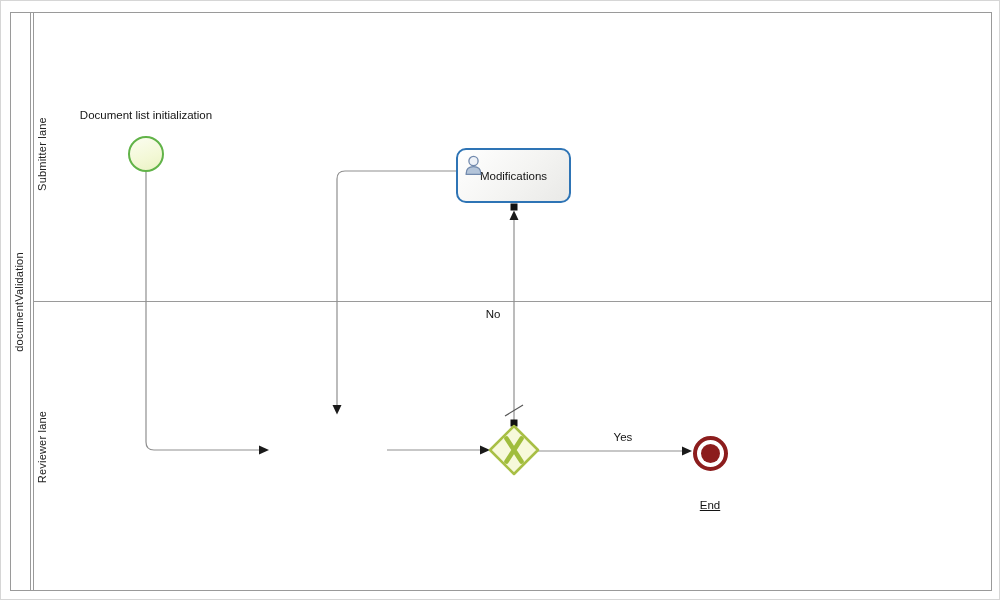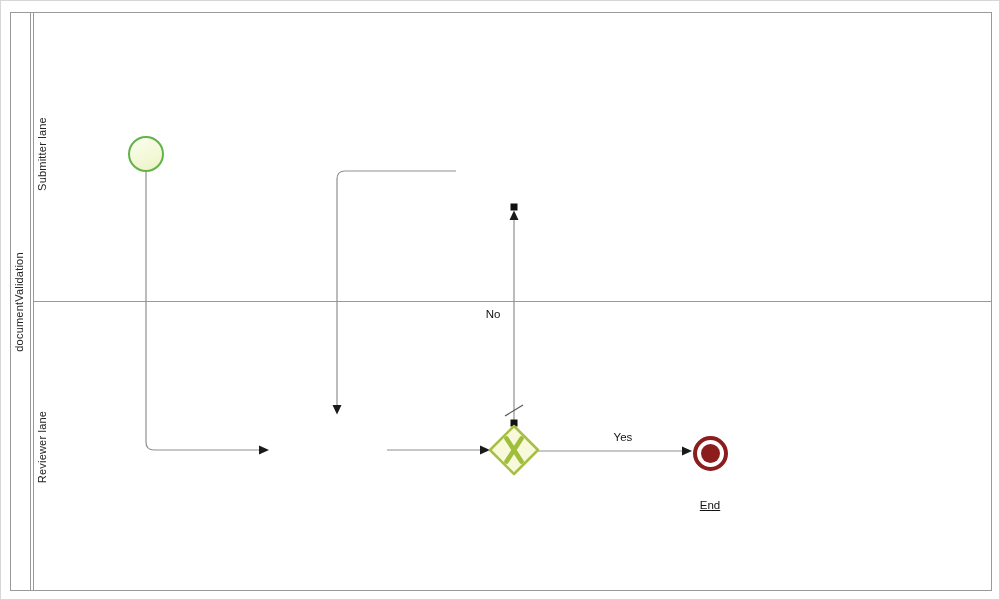--- a/index.html
+++ b/index.html
@@ -81,21 +81,29 @@
       <polygon points="331.5,404 340.5,404 336,413.5" fill="#1a1a1a"></polygon>
     </g>
 
     <g>
       <polygon points="513,425 537,449 513,473 489,449" fill="#f7f9da" stroke="#a8bf45" stroke-width="2.5" stroke-linejoin="round"></polygon>
       <path d="M505.5 437.5 L520.5 460.5 M520.5 437.5 L505.5 460.5" fill="none" stroke="#a0bd3c" stroke-width="4.6" stroke-linecap="round"></path>
     </g>
   </svg>
 
   <div class="abs start-event" style="left:127px;top:135px;"></div>
+  <div class="abs lbl" style="left:45px;top:108px;width:200px;">Document list initialization</div>
 
+  <div class="abs task" style="left:455px;top:147px;width:115px;height:55px;">
+    <svg class="usericon" width="22" height="22" viewBox="0 0 22 22">
+      <circle cx="10.5" cy="7" r="4.6" fill="#eef2f8" stroke="#7189ad" stroke-width="1.3"></circle>
+      <path d="M3.2 19.6 Q3.2 12.6 10.5 12.6 Q17.8 12.6 17.8 19.6 L17.8 20.4 L3.2 20.4 Z" fill="#b3c4d9" stroke="#7189ad" stroke-width="1.3"></path>
+    </svg>
+    <span>Modifications</span>
+  </div>
 
 
   <div class="abs lbl lbl-right" style="left:478px;top:307px;width:28px;">No</div>
   <div class="abs lbl" style="left:592px;top:430px;width:60px;">Yes</div>
 
   <div class="abs end-event" style="left:692px;top:435px;">
     <div class="dot"></div>
   </div>
   <div class="abs lbl" style="left:659px;top:498px;width:100px;text-decoration:underline;">End</div>
 

